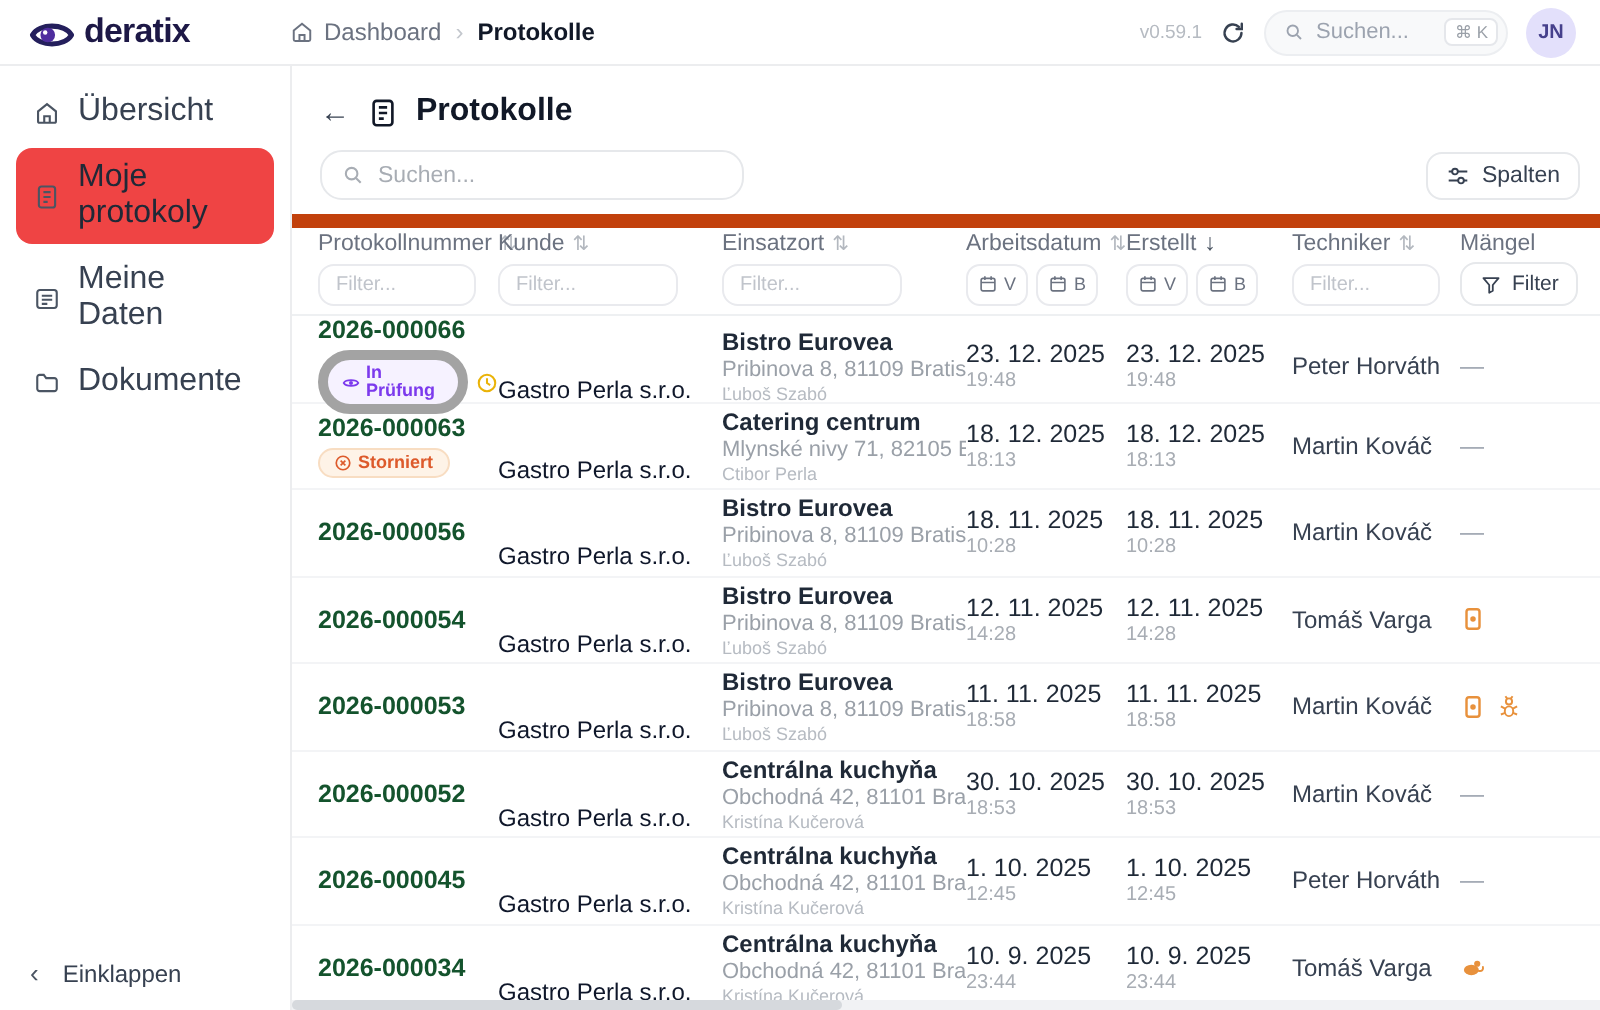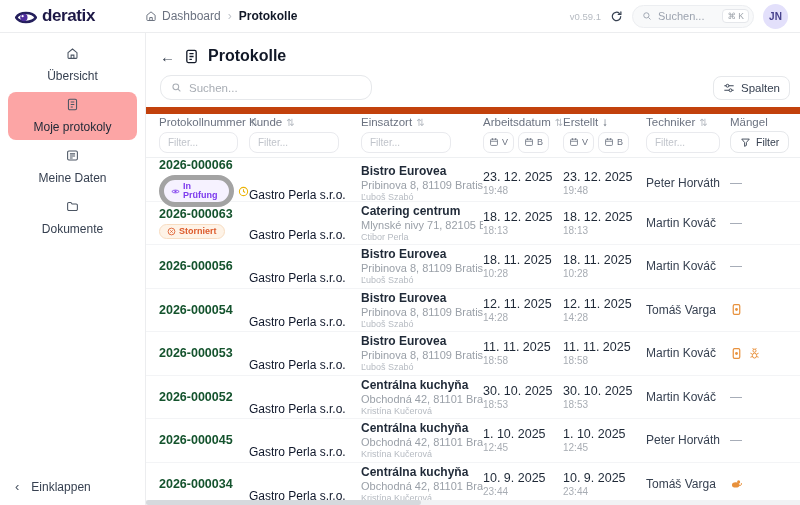--- a/index.html
+++ b/index.html
@@ -26,24 +26,24 @@
   .gsearch .icn svg { width:10px; height:10px; }
   .kbd { margin-left:auto; font-size:8.5px; color:#9aa0a8; border:1px solid #e5e7eb; background:#fff;
     border-radius:4px; padding:1px 4px; white-space:nowrap; }
   .avatar { width:25px; height:25px; border-radius:50%; background:#e3e0fb; color:#46408c;
     font-size:10px; font-weight:700; display:flex; align-items:center; justify-content:center; cursor:pointer; }
 
   
   .sidebar { position:absolute; top:33px; left:0; width:146px; bottom:0; background:#fff; border-right:1px solid #ecedef; }
   .sb-nav { padding:8px 8px; }
   .sbitem { display:flex; align-items:center; gap:9px; padding:6px 9px; border-radius:8px;
-    font-size:12px; color:#374151; margin-bottom:3px; cursor:pointer;flex-direction:column; }
+    font-size:16px; color:#374151; margin-bottom:3px; cursor:pointer; }
   .sbitem .icn { display:flex; color:#4b5563; }
   .sbitem .icn svg { width:13px; height:13px; }
-  .sbitem.active { background:#fca5a5; color:#1f2937; font-weight:500; }
+  .sbitem.active { background:#ef4444; color:#1f2937; font-weight:500; }
   .sb-collapse { position:absolute; bottom:11px; left:15px; display:flex; align-items:center; gap:12px;
     font-size:12px; color:#374151; cursor:pointer; }
   .sb-collapse .chev { font-size:13px; color:#4b5563; }
 
   
   .main { position:absolute; top:33px; left:146px; right:0; bottom:0; background:#fff; overflow:hidden; }
   .title-row { display:flex; align-items:center; gap:9px; padding:12px 0 0 14px; height:34px; }
   .backbtn { background:none; border:none; font-size:15px; color:#374151; cursor:pointer; line-height:1; }
   .title-icon { display:flex; color:#111827; }
   .title-icon svg { width:15px; height:15px; }

